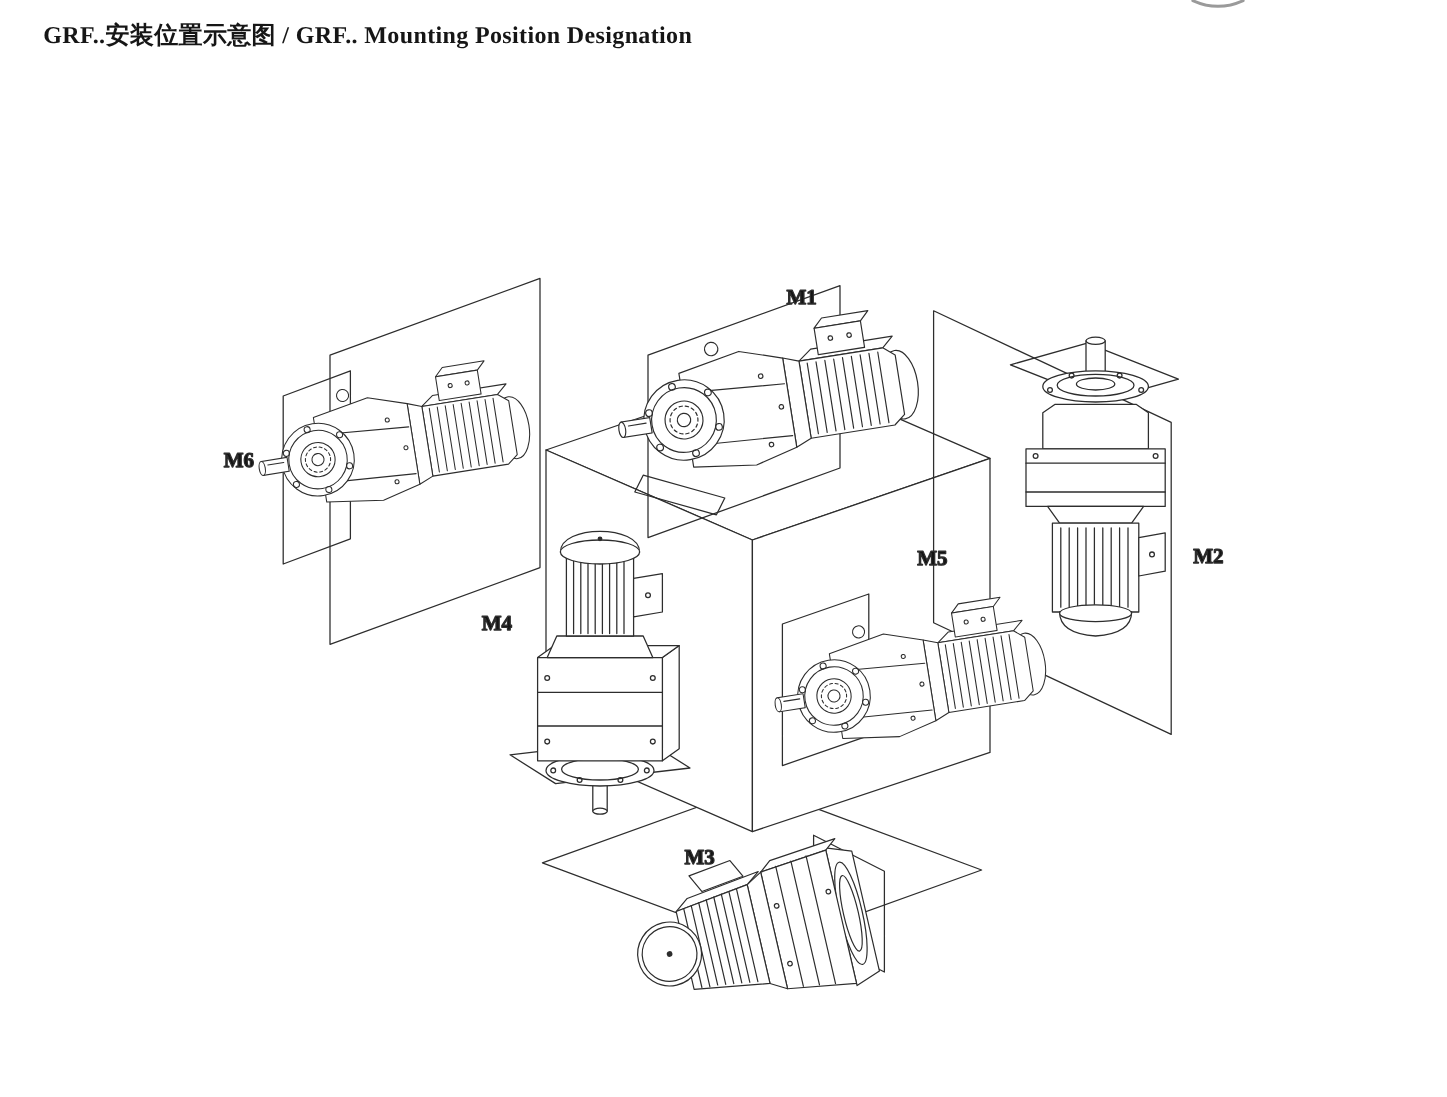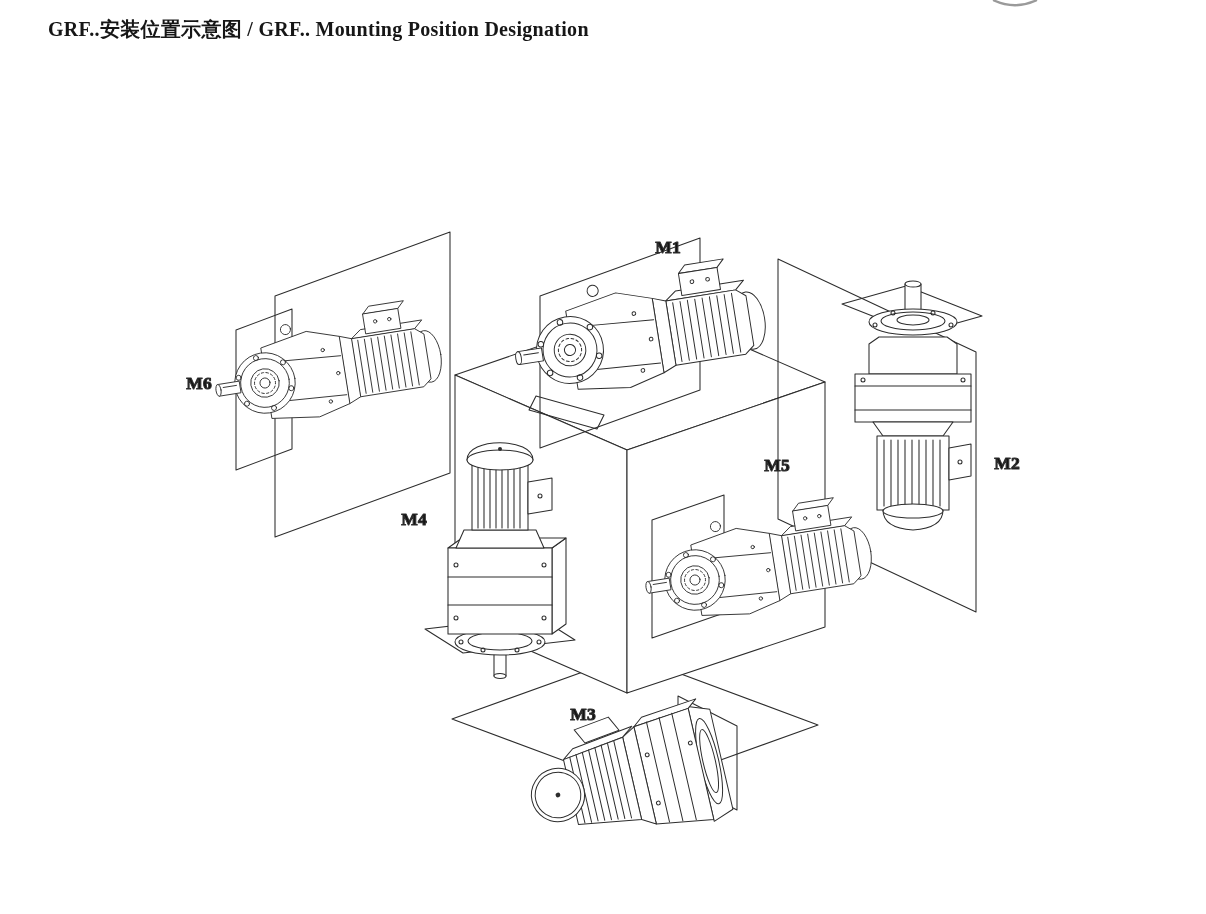--- a/index.html
+++ b/index.html
@@ -1,21 +1,21 @@
 <!DOCTYPE html>
 <html><head>
 <meta charset="utf-8">
 <style>
   html,body { margin:0; padding:0; background:#fff; }
   .canvas {
     position:relative; width:1206px; height:914px; background:#ffffff;
     overflow:hidden; font-family:"Liberation Serif","DejaVu Serif",serif;
   }
   .page-title {
-    position:absolute; left:48px; top:16px; font-size:20px; font-weight:bold;
+    position:absolute; left:36px; top:16px; font-size:20px; font-weight:bold;
     color:#161616; letter-spacing:0.3px; white-space:nowrap; z-index:5;
   }
   svg.diagram { position:absolute; left:0; top:0; }
   .pos-label {
     font-family:"Liberation Serif","DejaVu Serif",serif;
     font-size:17.5px; font-weight:bold; fill:#141414;
   }
   .dash { stroke-dasharray:3 2.6; }
 </style>
 </head>

